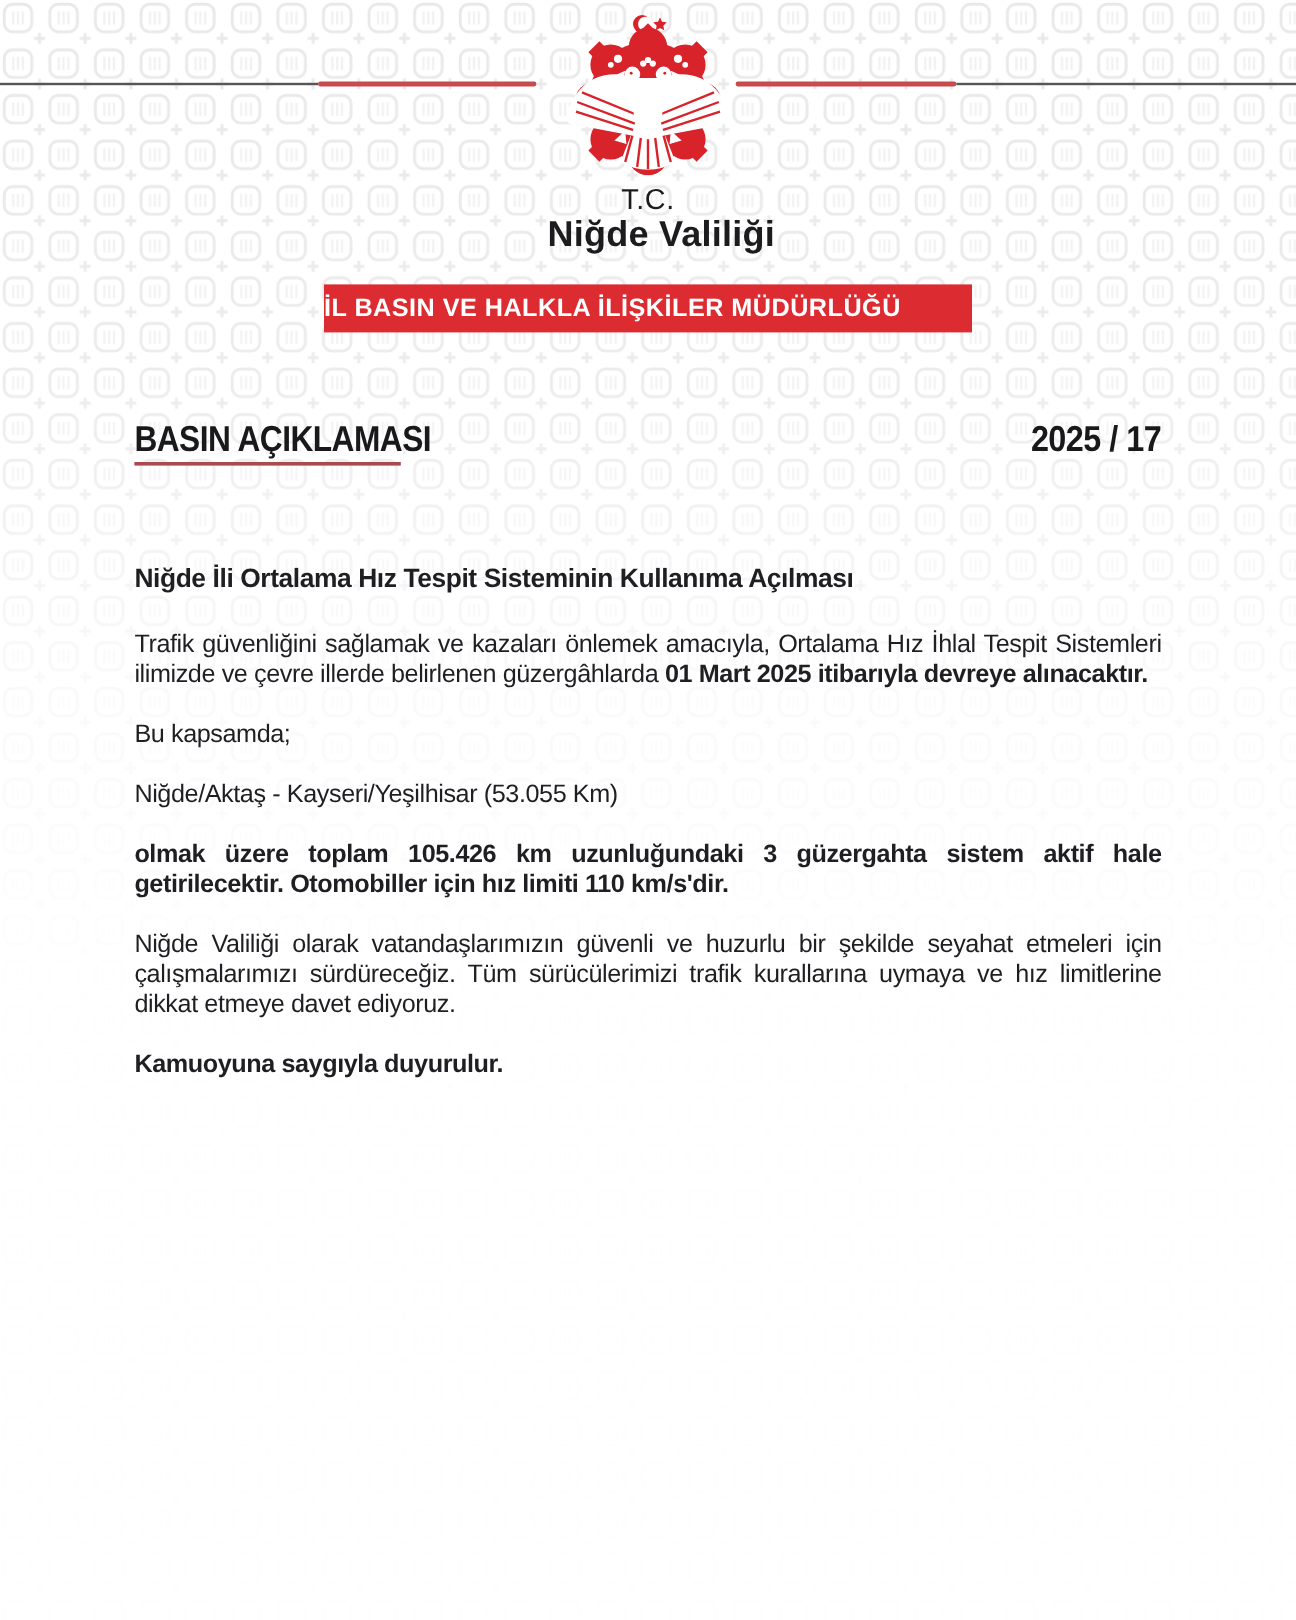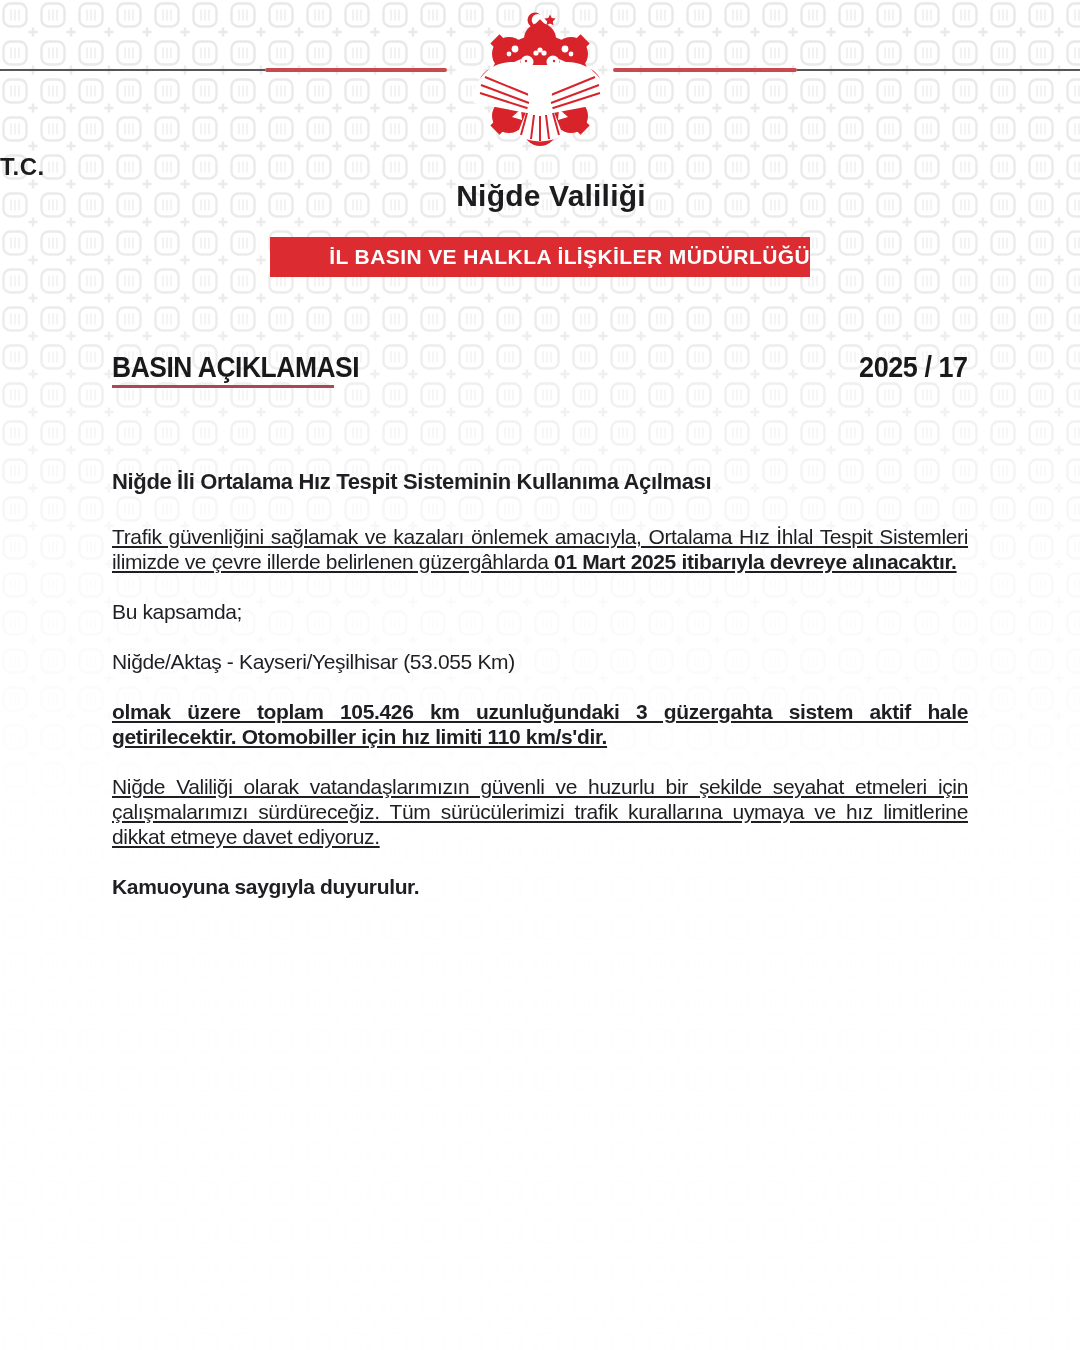--- a/index.html
+++ b/index.html
@@ -39,31 +39,31 @@
   .rule{position:absolute;}
   .rule-thin-left {left:0;    top:69px; width:265px; height:2px; background:var(--rule-gray);}
   .rule-red-left  {left:265px;top:68px; width:182px; height:4px; background:var(--rule-red); border-radius:2px;}
   .rule-red-right {left:613px;top:68px; width:184px; height:4px; background:var(--rule-red); border-radius:2px;}
   .rule-thin-right{left:797px;top:69px; width:283px; height:2px; background:var(--rule-gray);}
 
   .logo{position:absolute;left:447px;top:6px;width:186px;height:144px;}
 
   .org-prefix{
     position:absolute;left:0;top:153px;width:1080px;
-    text-align:left;font-size:24px;font-weight:700;letter-spacing:.5px;color:#1c1c1e;
+    text-align:center;font-size:24px;font-weight:400;letter-spacing:.5px;color:#1c1c1e;
   }
   .org-name{
     position:absolute;left:0;top:179px;width:1080px;
     text-align:center;font-size:30px;font-weight:700;letter-spacing:.2px;color:#1c1c1e;padding-left:22px;
   }
   .dept-banner{
     position:absolute;left:270px;top:237px;width:540px;height:40px;
     background:var(--accent);
     color:#ffffff;font-size:21px;font-weight:700;letter-spacing:.4px;
-    text-align:right;line-height:40px;white-space:nowrap;
+    text-align:left;line-height:40px;white-space:nowrap;
   }
   .release-label{
     position:absolute;left:112px;top:350px;
     font-size:30px;font-weight:700;letter-spacing:-.5px;color:#19191c;
     transform:scaleX(.88);transform-origin:left center;white-space:nowrap;
   }
   .release-underline{
     position:absolute;left:112px;top:385px;width:222px;height:3px;
     background:var(--underline-red);
   }
@@ -72,21 +72,21 @@
     font-size:30px;font-weight:700;letter-spacing:-.5px;color:#19191c;
     transform:scaleX(.9);transform-origin:right center;white-space:nowrap;
   }
 
   .content{
     position:absolute;left:112px;top:421px;width:856px;
     font-size:21px;line-height:25px;letter-spacing:-.35px;color:var(--text);
   }
   .content p{margin:0 0 25px;}
   .content .subject{font-weight:700;font-size:22px;margin-bottom:30px;margin-top:48px;}
-  .content .just{text-align:justify;text-justify:inter-word;text-decoration:underline;}
+  .content .just{text-align:justify;text-justify:inter-word;}
   .content .bold{font-weight:700;}
 
   .footer-bar{
     position:absolute;left:0;top:1316px;width:1080px;height:34px;
     background:var(--accent);
     color:#ffffff;font-size:18px;font-weight:700;letter-spacing:.3px;
     text-align:center;line-height:34px;margin-top:48px;
   }
 </style>
 </head>

